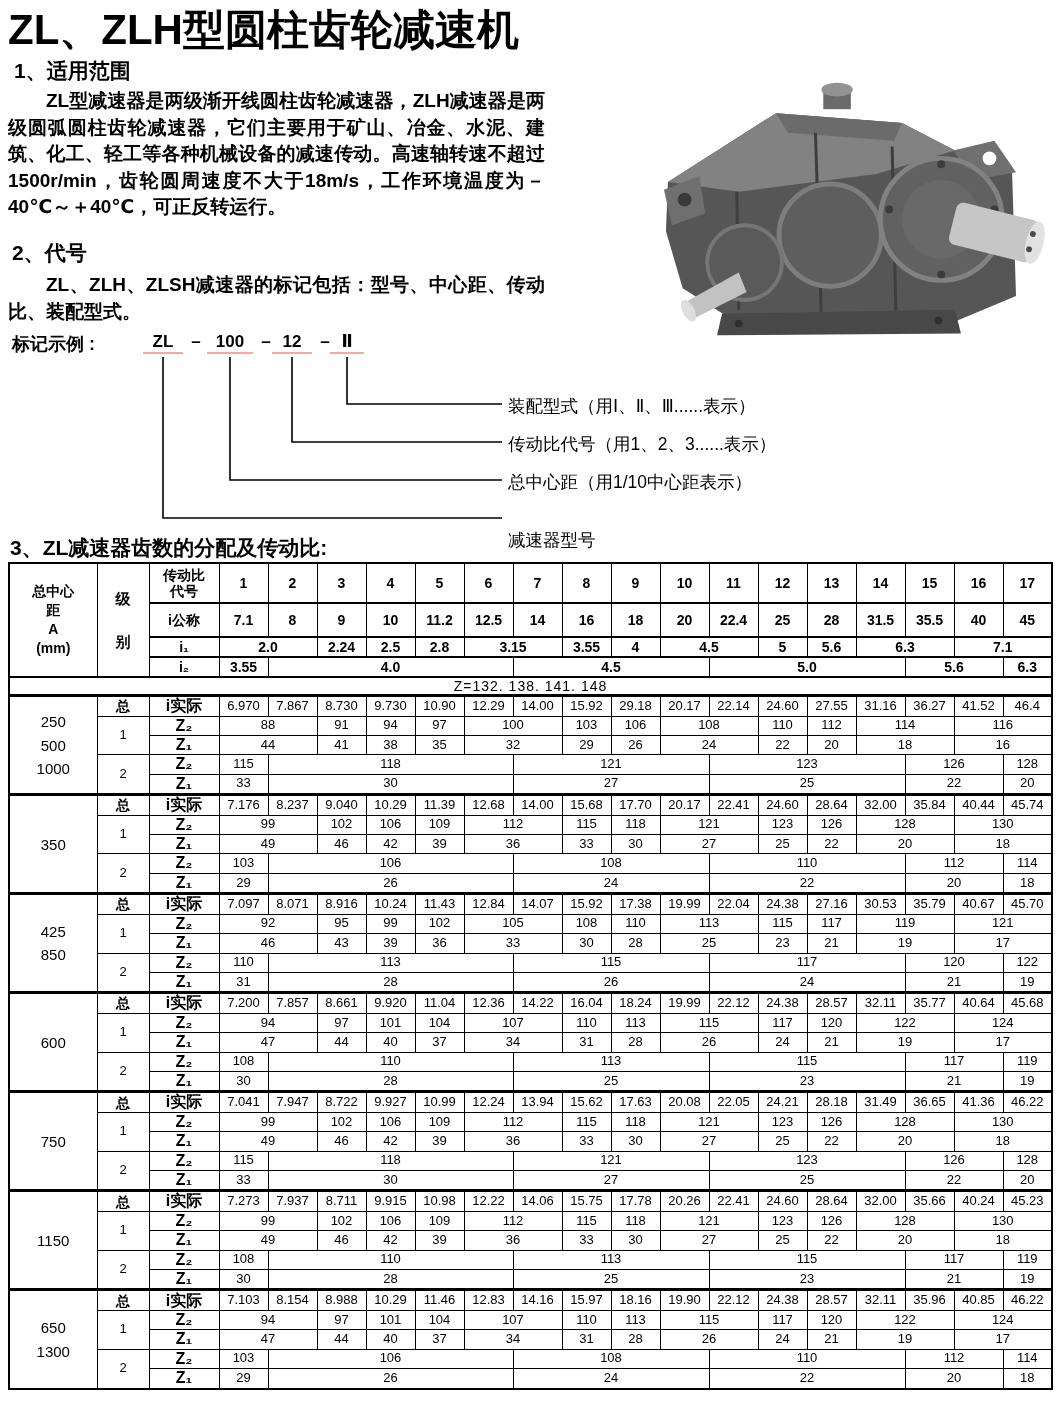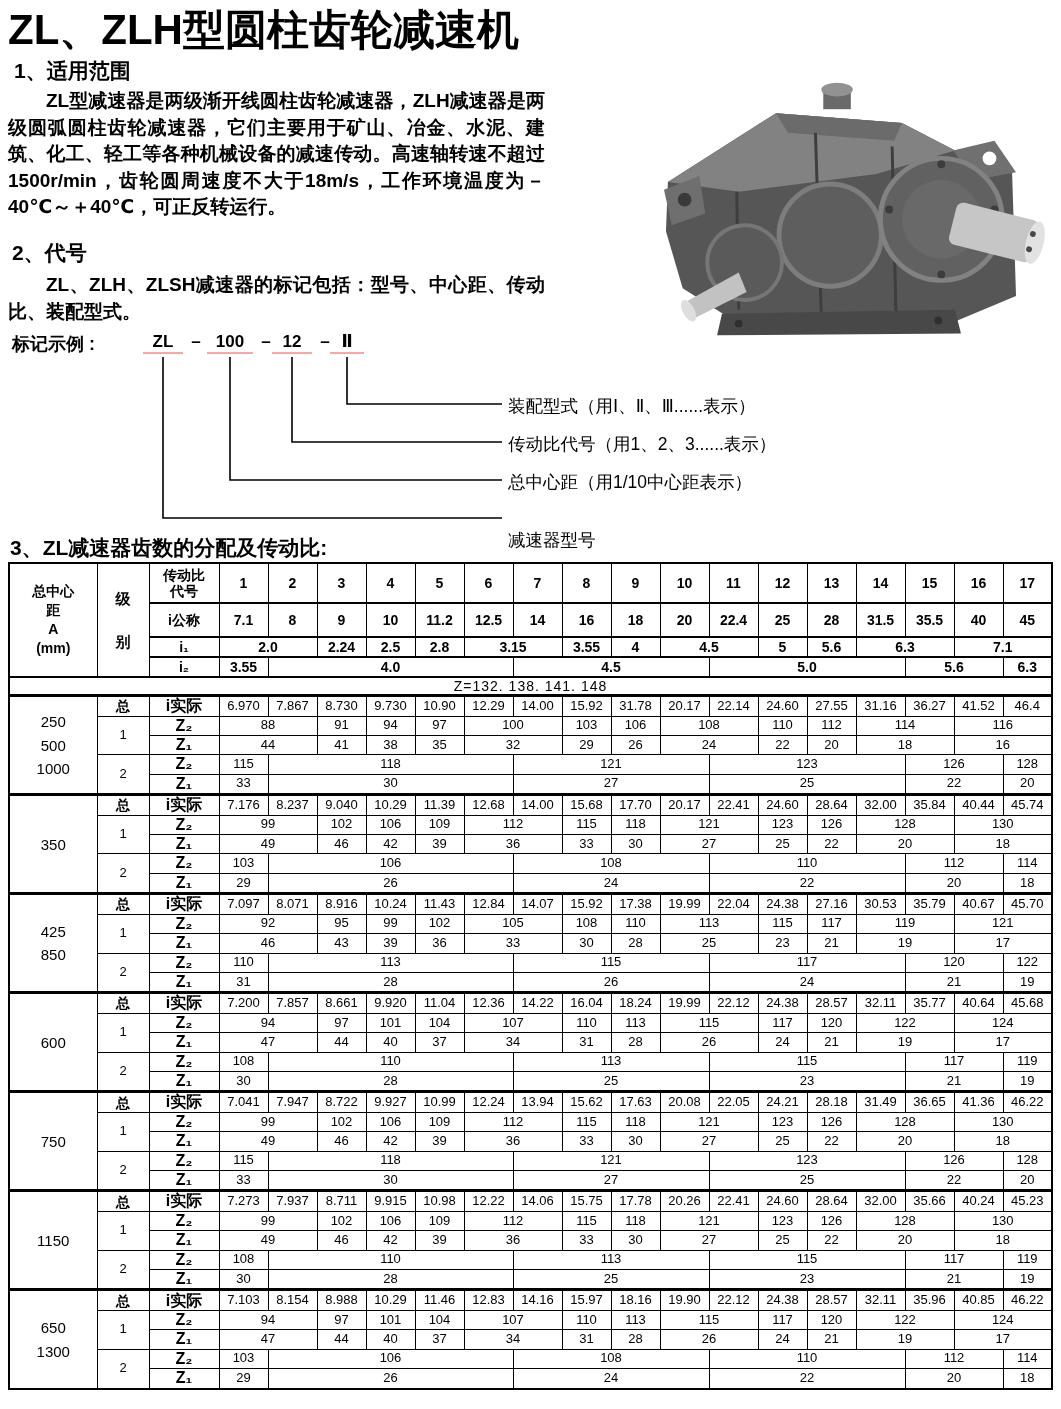--- a/index.html
+++ b/index.html
@@ -233,21 +233,21 @@
         <td class="lbl">总</td>
         <td class="lbl rl">i实际</td>
         <td>6.970</td>
         <td>7.867</td>
         <td>8.730</td>
         <td>9.730</td>
         <td>10.90</td>
         <td>12.29</td>
         <td>14.00</td>
         <td>15.92</td>
-        <td>31.78</td>
+        <td>29.18</td>
         <td>20.17</td>
         <td>22.14</td>
         <td>24.60</td>
         <td>27.55</td>
         <td>31.16</td>
         <td>36.27</td>
         <td>41.52</td>
         <td>46.4</td>
       </tr>
       <tr>

